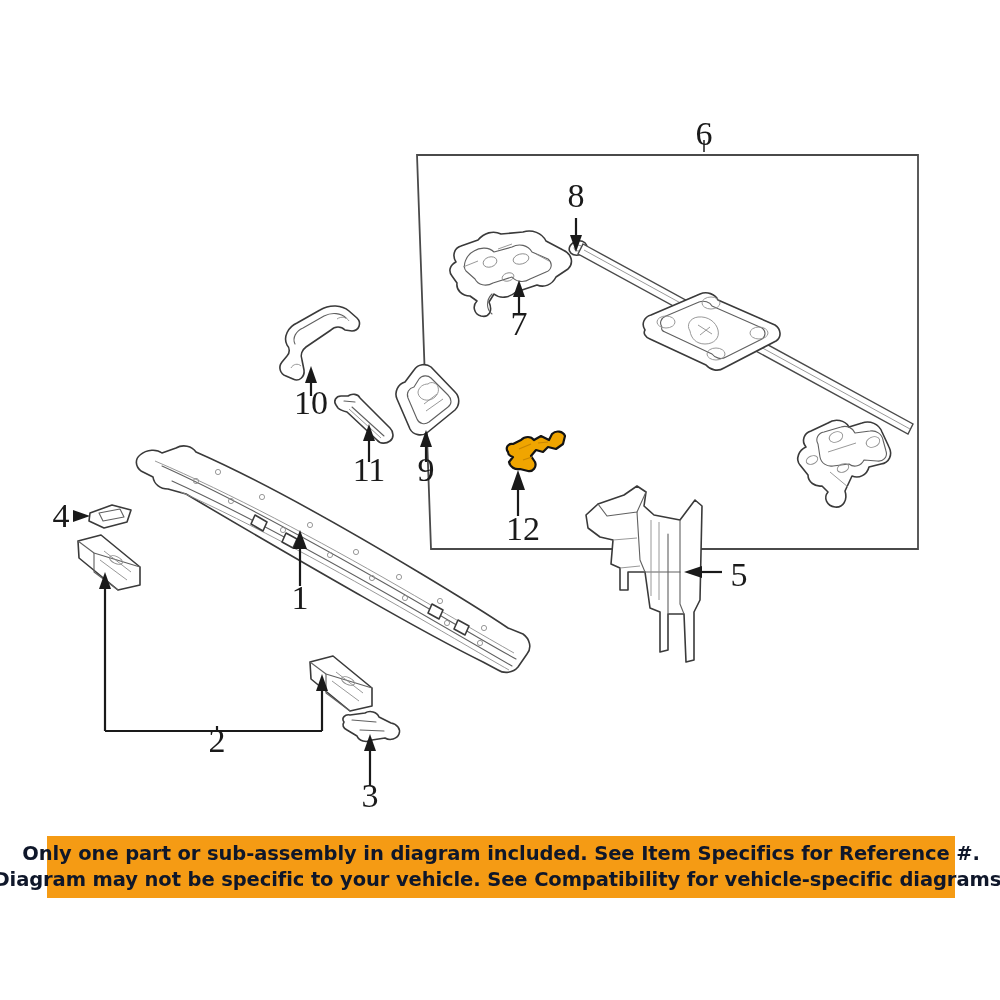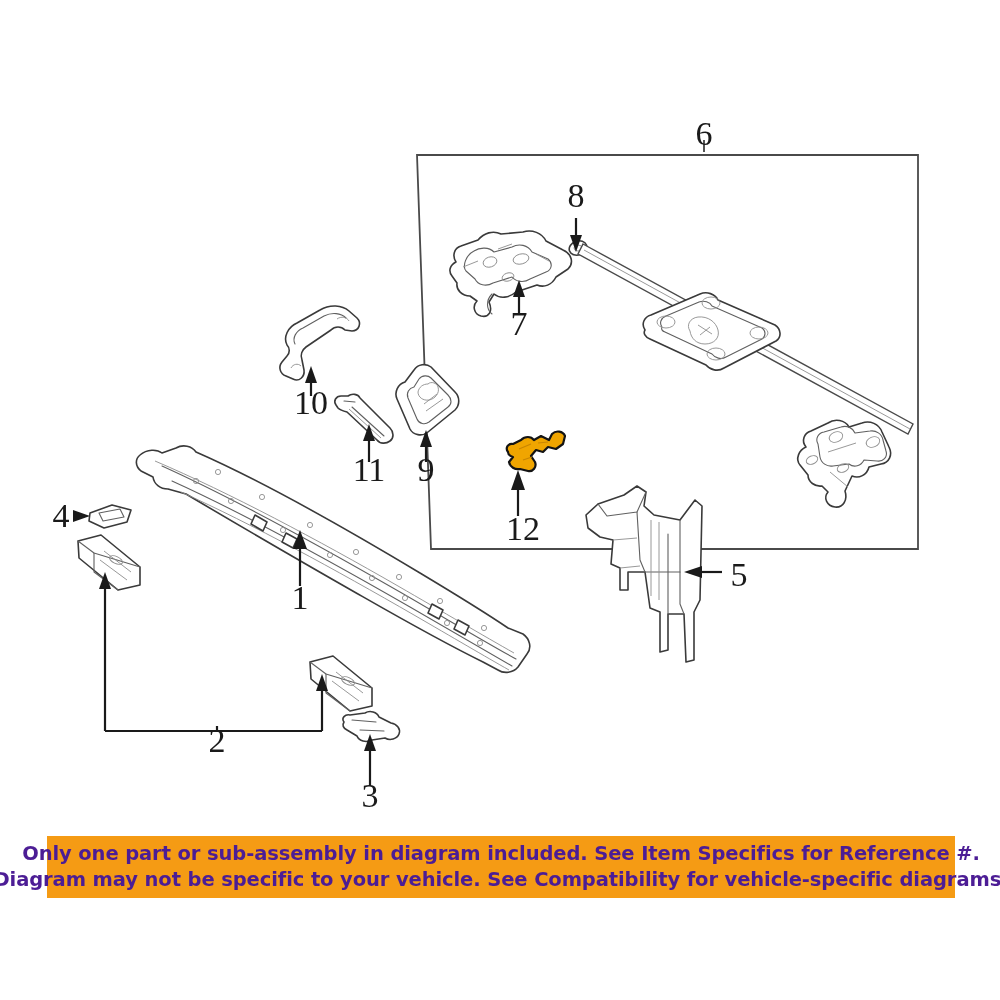--- a/index.html
+++ b/index.html
@@ -97,21 +97,21 @@
     display: flex;
     flex-direction: column;
     align-items: center;
     justify-content: center;
     padding: 3px 6px;
   }
   #banner .line {
     font-family: "DejaVu Sans", sans-serif;
     font-weight: bold;
     font-size: 19.5px;
-    color: #4c1d95;
+    color: #0f172a;
     letter-spacing: -0.1px;
     line-height: 1.35;
     white-space: nowrap;
     text-align: center;
   }
 </style>
 </head>
 <body>
 
 <div id="page">

